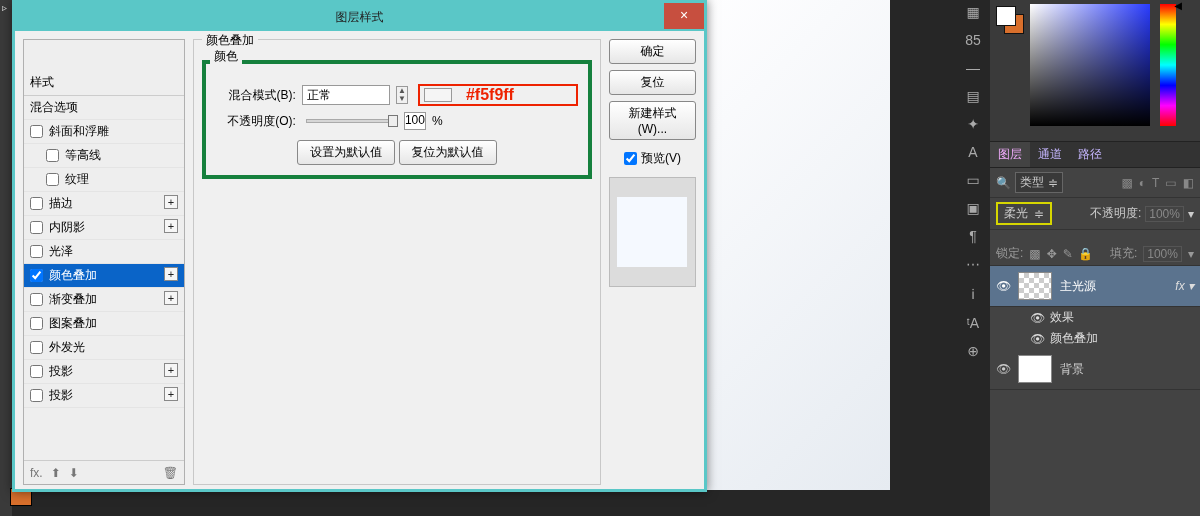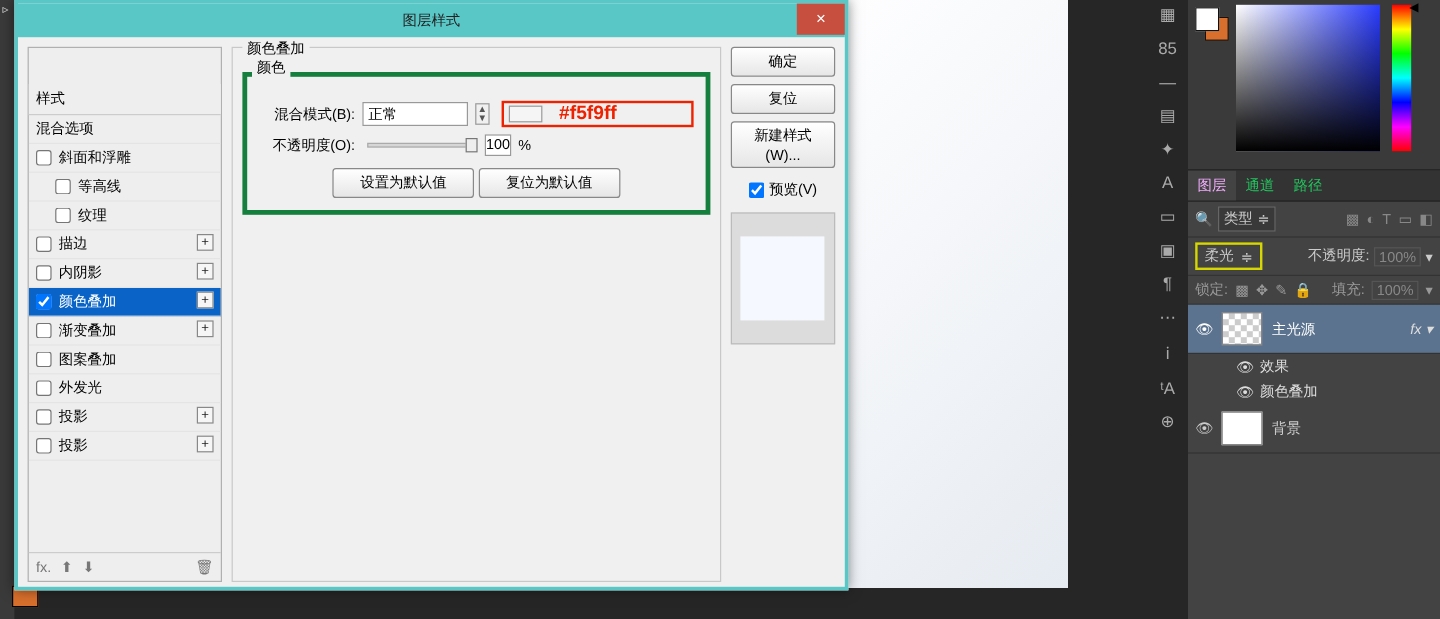--- a/index.html
+++ b/index.html
@@ -35,21 +35,21 @@
 .select-box { flex:0 0 88px; height:20px; border:1px solid #999; display:flex; align-items:center; padding:0 4px; justify-content:space-between; background:#fff; }
 .spinner-arrows { width:12px; height:18px; border:1px solid #999; display:flex; flex-direction:column; }
 .spinner-arrows span { flex:1; text-align:center; line-height:8px; font-size:8px; color:#555; }
 .color-well-red { width:160px; height:22px; border:2px solid #e20; margin-left:4px; display:flex; align-items:center; position:relative; }
 .color-chip { width:28px; height:14px; border:1px solid #999; background:#f5f5f5; margin-left:4px; }
 .hex-label { color:#e20; font-size:16px; font-weight:600; margin-left:14px; }
 .slider-track { flex: 0 0 88px; height:4px; background:#d6d6d6; border:1px solid #aaa; position:relative; margin:0 4px; }
 .slider-thumb { position:absolute; right:-5px; top:-5px; width:10px; height:12px; background:#eee; border:1px solid #777; }
 .num-input { width:22px; height:18px; border:1px solid #999; text-align:center; background:#fff; }
 .default-btns {text-align:center; margin-top:10px; }
-.ps-button { display:inline-block; padding:3px 22px; border:1px solid #888; border-radius:3px; background:linear-gradient(#fff,#e6e6e6); cursor:pointer; }
+.ps-button { display:inline-block; padding:3px 12px; border:1px solid #888; border-radius:3px; background:linear-gradient(#fff,#e6e6e6); cursor:pointer; }
 
 .right-col { width:110px; display:flex; flex-direction:column; gap:6px; align-items:stretch; }
 .dlg-btn { padding:3px 4px; border:1px solid #888; border-radius:3px; background:linear-gradient(#fff,#e6e6e6); text-align:center; cursor:pointer; }
 .preview-check { display:flex; align-items:center; justify-content:center; gap:4px; margin-top:4px; }
 .preview-box { margin-top:4px; height:110px; background:#dcdcdc; border:1px solid #bbb; display:flex; align-items:center; justify-content:center; }
 .preview-inner { width:70px; height:70px; background:#f5f9ff; }
 
 
 .right-strip { position:absolute; right:210px; top:0; width:34px; height:516px; display:flex; flex-direction:column; align-items:center; gap:12px; padding-top:4px; color:#aaa; }
 .right-strip span { font-size:14px; }
@@ -58,30 +58,30 @@
 .color-picker-area { height:142px; background:#3a3a3a; position:relative; border-bottom:1px solid #222; }
 .swatch-pair { position:absolute; left:6px; top:6px; width:30px; height:30px; }
 .swatch-back { position:absolute; left:8px; top:8px; width:20px; height:20px; background:#d86f2c; border:1px solid #111; }
 .swatch-front { position:absolute; left:0; top:0; width:20px; height:20px; background:#fff; border:1px solid #111; }
 .picker-field { position:absolute; left:40px; top:4px; width:120px; height:122px; background:linear-gradient(to right,#fff,#2a3cff); }
 .picker-field::after { content:""; position:absolute; left:0; top:0; right:0; bottom:0; background:linear-gradient(to bottom, rgba(0,0,0,0), #000); }
 .hue-strip { position:absolute; right:24px; top:4px; width:16px; height:122px; background:linear-gradient(#f00,#ff0,#0f0,#0ff,#00f,#f0f,#f00); }
 .hue-arrow { position:absolute; right:18px; top:0px; color:#000; font-size:10px; }
 
 .layers-tabs { display:flex; background:#333; border-bottom:1px solid #222; }
-.tab { padding:4px 8px; color:#22c55e; cursor:pointer; }
+.tab { padding:4px 8px; color:#c4b5fd; cursor:pointer; }
 .tab.active { background:#434343; color:#f0abfc; }
 .layer-toolbar { display:flex; align-items:center; padding:4px 6px; gap:4px; border-bottom:1px solid #333; }
 .layer-toolbar .dropdown { border:1px solid #666; padding:1px 4px; display:flex; align-items:center; gap:4px; background:#393939; }
 .toolbar-icons { margin-left:auto; display:flex; gap:6px; color:#888; }
 .blend-row { display:flex; align-items:center; padding:4px 6px; gap:6px; border-bottom:1px solid #333; }
 .blend-box { border:2px solid #d6d600; padding:1px 6px; display:flex; align-items:center; gap:6px; }
 .opa-box { margin-left:auto; display:flex; align-items:center; gap:4px; }
 .opa-val { border:1px solid #555; padding:0 3px; color:#888; }
-.lock-row { display:flex; align-items:center; padding:3px 6px; gap:6px; border-bottom:1px solid #333; color:#999; }
+.lock-row { display:flex; align-items:center; padding:3px 6px; gap:6px; border-bottom:1px solid #333; color:#999;margin-top:12px; }
 .layer-item { display:flex; align-items:center; padding:6px; gap:8px; border-bottom:1px solid #333; }
 .layer-item.sel { background:#5b738e; color:#fff; }
 .eye { width:14px; text-align:center; }
 .thumb { width:34px; height:28px; background:#fff; border:1px solid #888; }
 .thumb.checker { background:repeating-conic-gradient(#ccc 0 25%,#fff 0 50%) 0 0/10px 10px; }
 .fx-sub { padding:2px 4px 2px 40px; display:flex; align-items:center; gap:6px; font-size:11px; color:#ddd; }
 .fx-tag { margin-left:auto; font-style:italic; color:#ddd; }
 </style>
 </head>
 <body>
@@ -118,20 +118,24 @@
           </div>
           <div class="style-row">
             <input type="checkbox" style="">
             <span>描边</span>
             <span class="row-plus">+</span>
           </div>
           <div class="style-row">
             <input type="checkbox" style="">
             <span>内阴影</span>
             <span class="row-plus">+</span>
+          </div>
+          <div class="style-row">
+            <input type="checkbox" style="">
+            <span>光泽</span>
           </div>
           <div class="style-row sel">
             <input type="checkbox" checked="" style="">
             <span>颜色叠加</span>
             <span class="row-plus">+</span>
           </div>
           <div class="style-row">
             <input type="checkbox" style="">
             <span>渐变叠加</span>
             <span class="row-plus">+</span>

